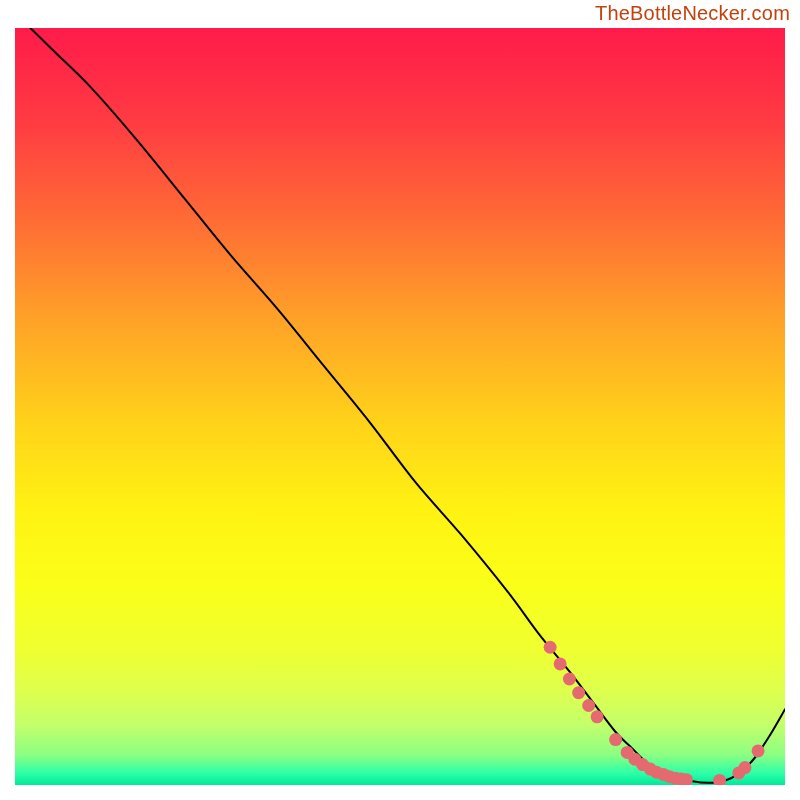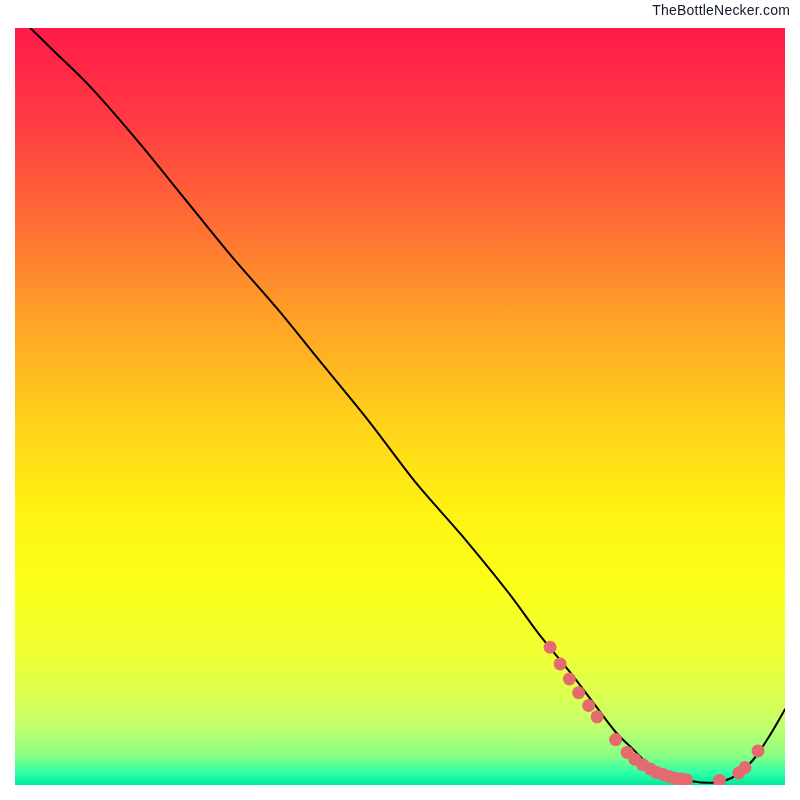--- a/index.html
+++ b/index.html
@@ -14,22 +14,22 @@
   .wrap {
     position: relative;
     width: 800px;
     height: 800px;
     background: #fff;
   }
   .attribution {
     position: absolute;
     top: 2px;
     right: 10px;
-    font-size: 14px;
-    color: #0f172a;
+    font-size: 20px;
+    color: #c2410c;
     letter-spacing: 0.2px;
   }
   .plot {
     position: absolute;
     left: 15px;
     top: 28px;
     width: 770px;
     height: 757px;
   }
   .plot svg {

